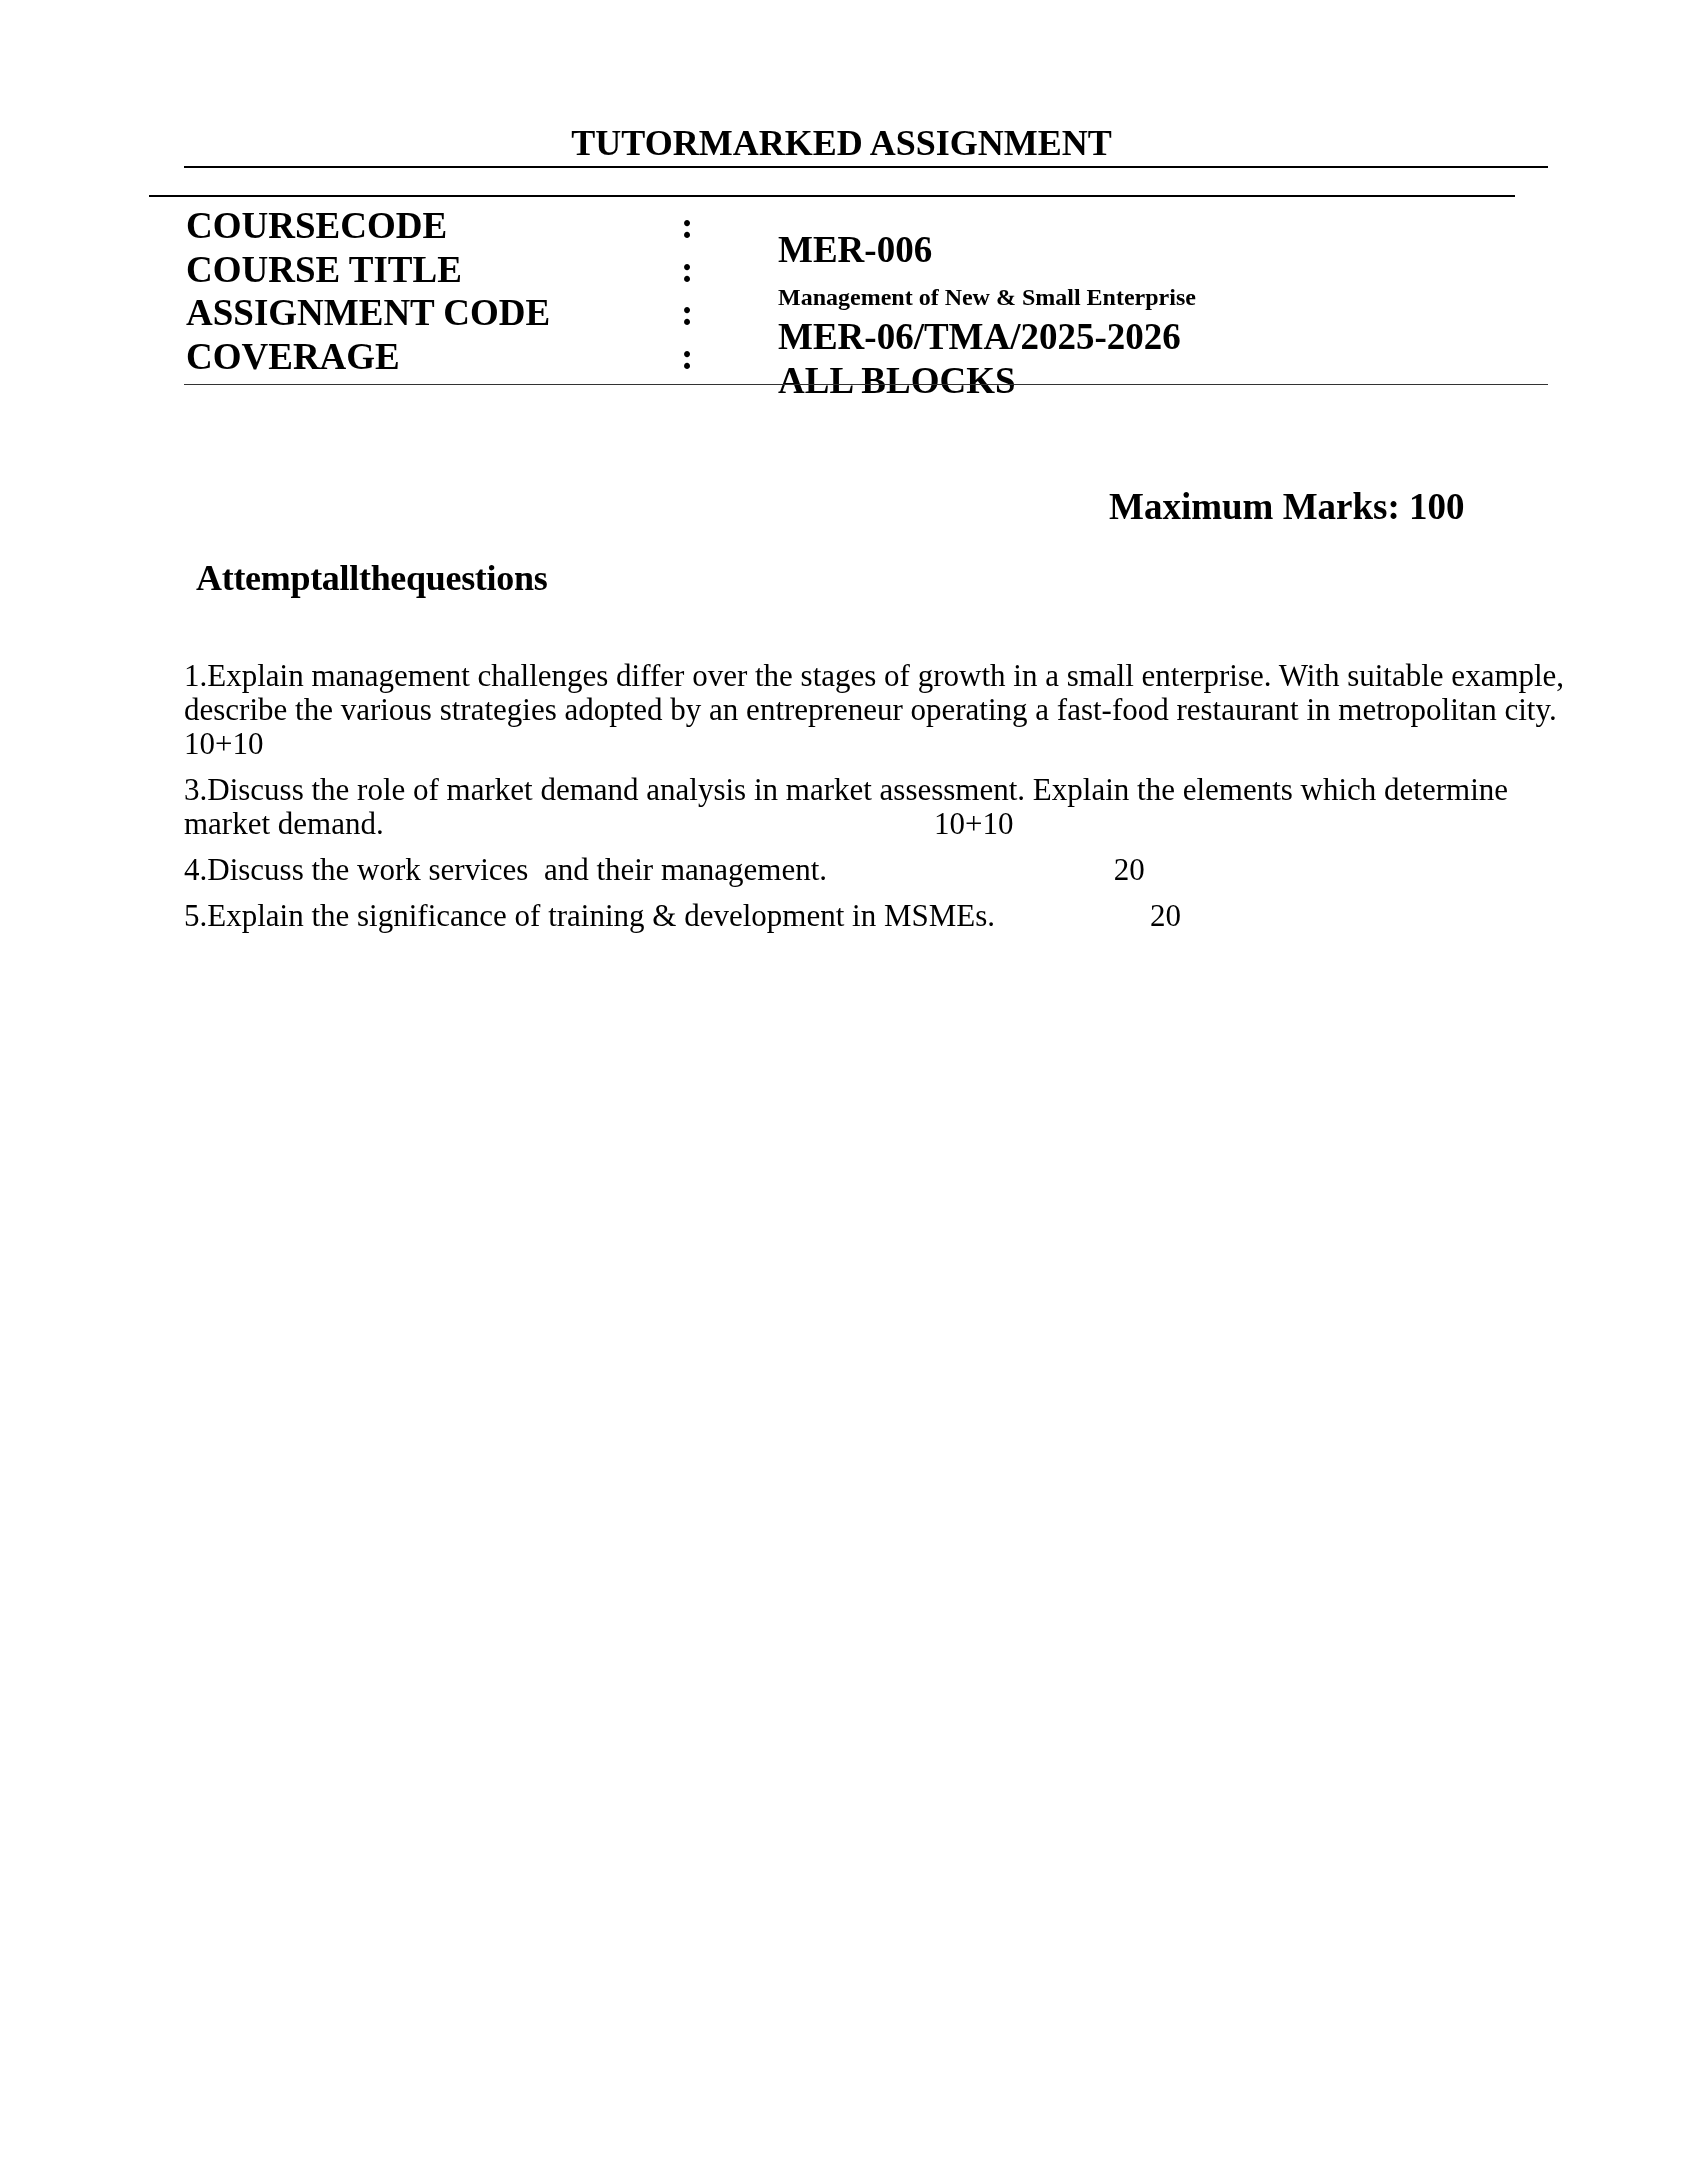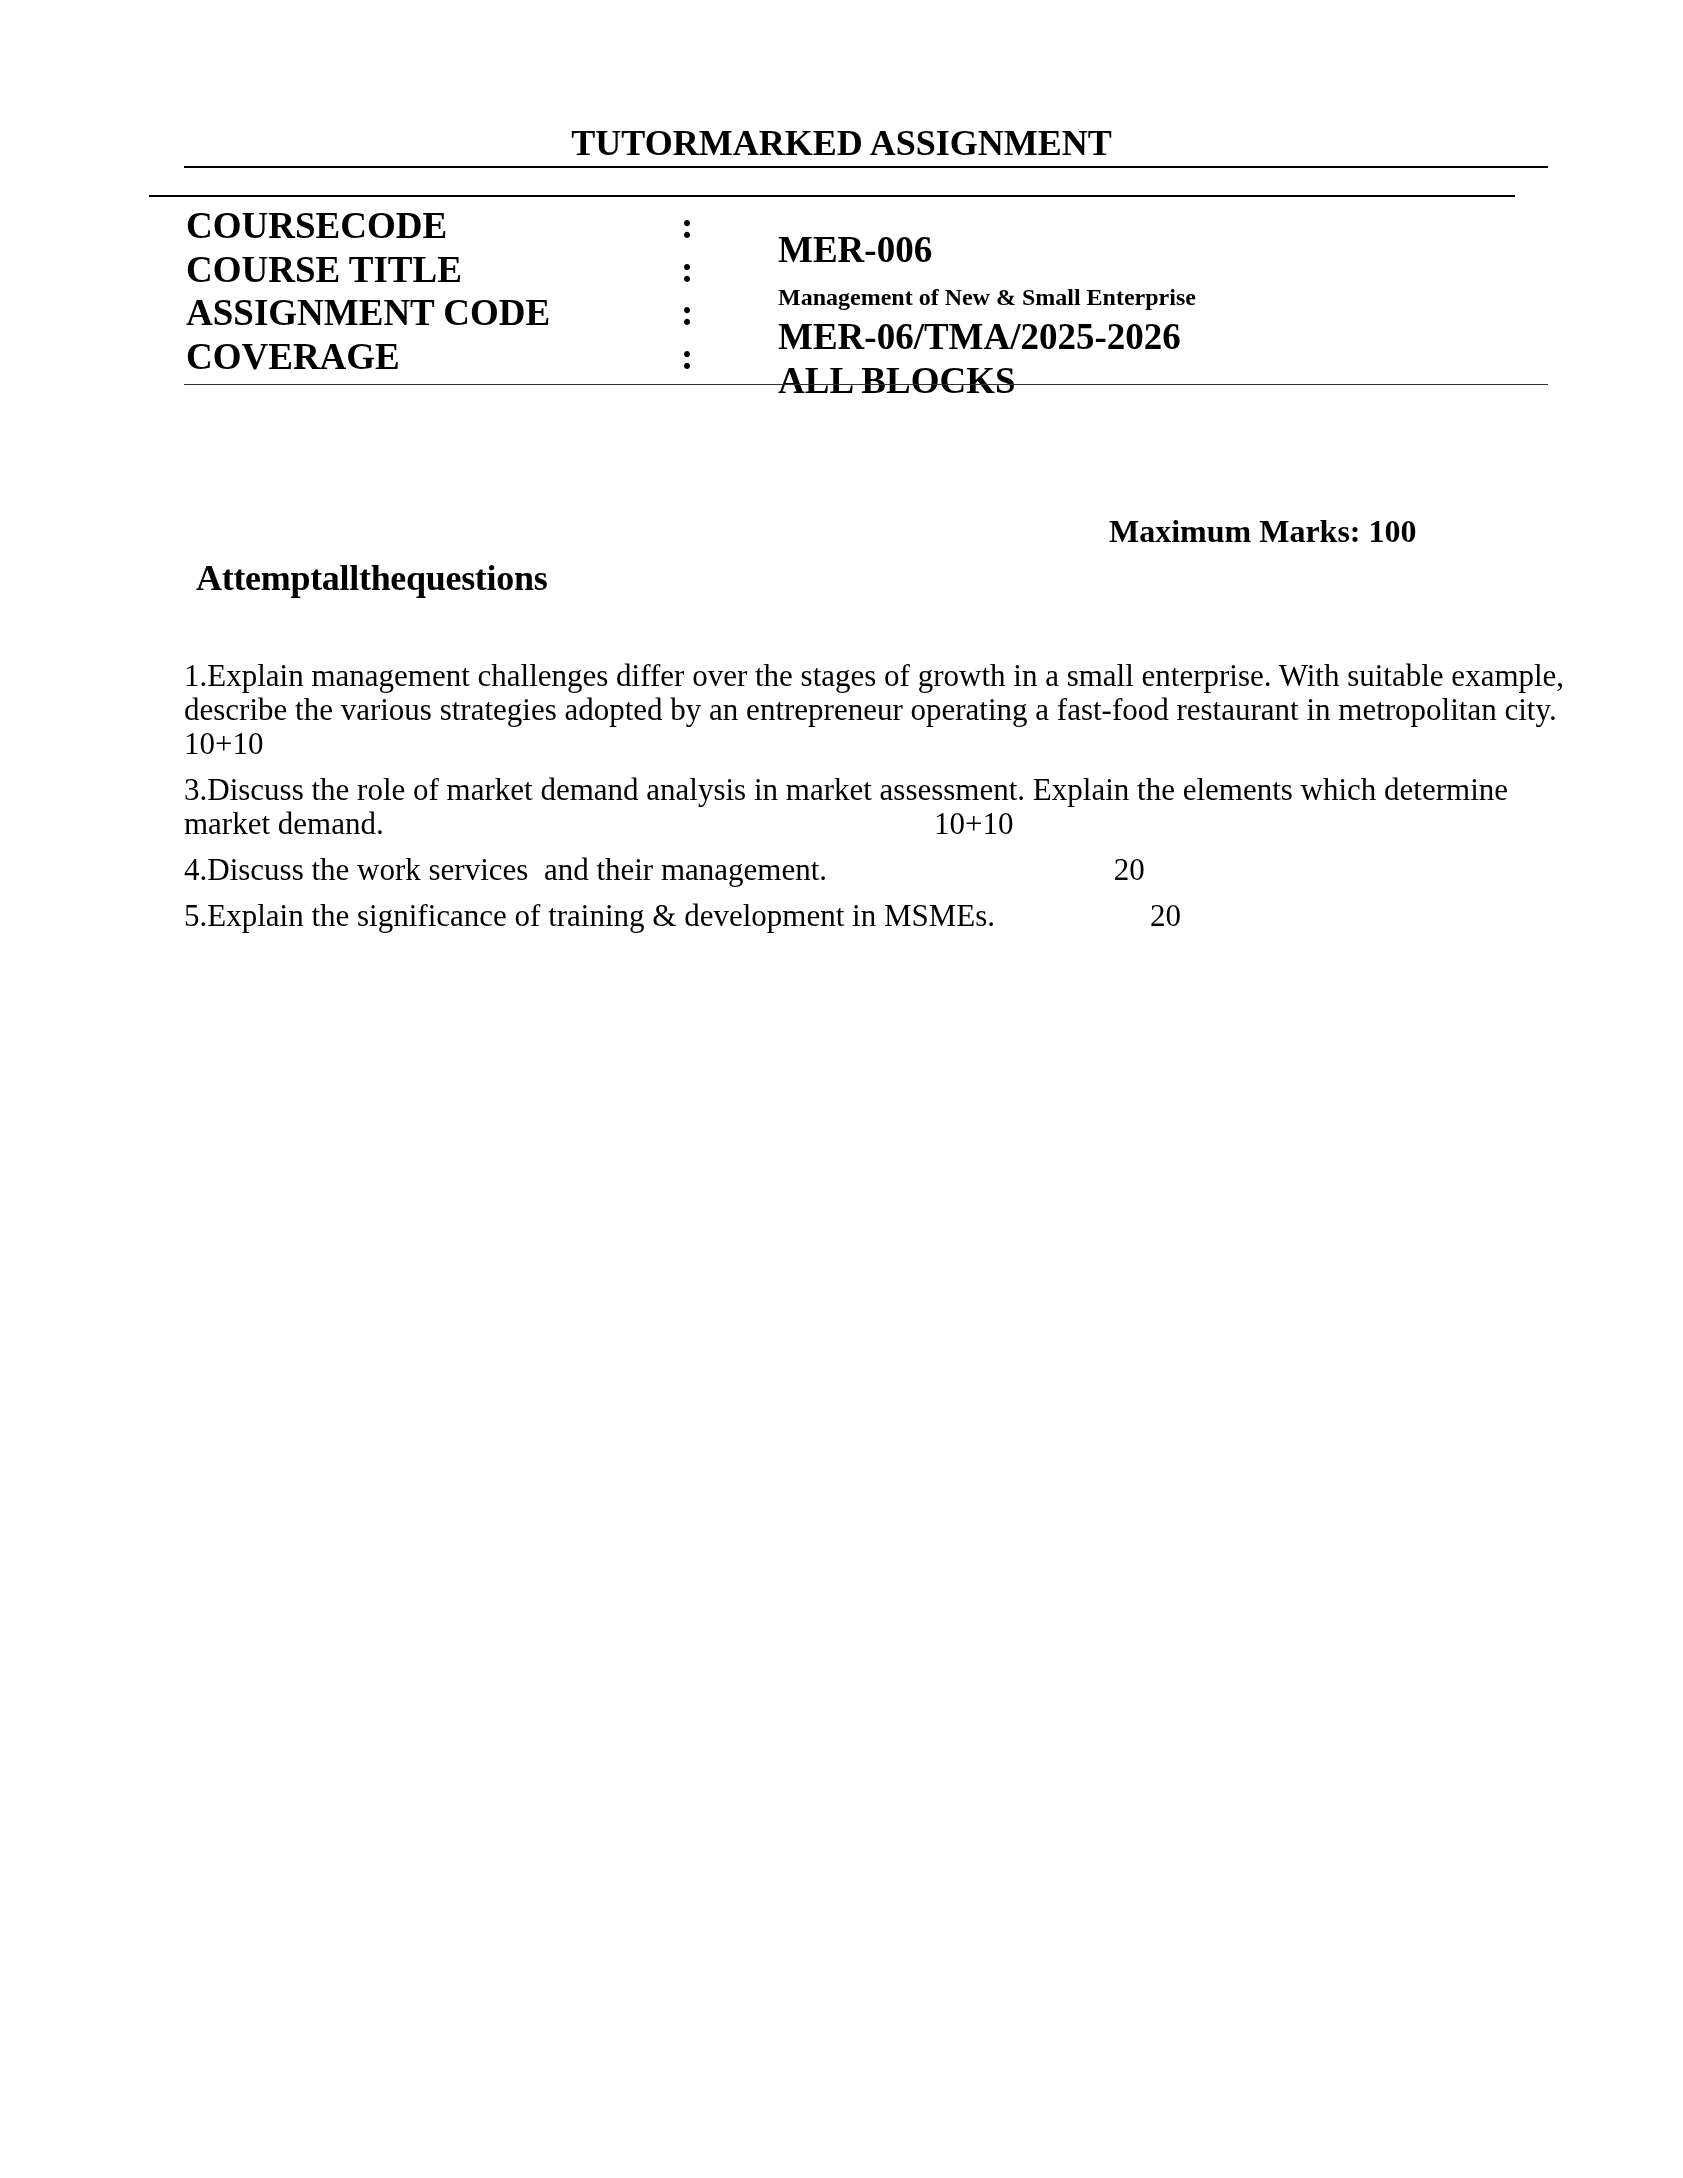--- a/index.html
+++ b/index.html
@@ -8,21 +8,21 @@
   .title { left: 0; width: 1683px; top: 121px; text-align: center; font-size: 36px; font-weight: bold; line-height: 44px; }
   .rule { background: #000; height: 2px; }
   .rule1 { left: 184px; width: 1364px; top: 166px; }
   .rule2 { left: 149px; width: 1366px; top: 195px; }
   .rule3 { left: 184px; width: 1364px; top: 384px; height: 1px; background: #333; }
   .hdr-row { left: 186px; width: 1366px; height: 44px; font-weight: bold; }
   .hdr-label { position: absolute; left: 0; top: 0; font-size: 37px; line-height: 44px; }
   .hdr-colon { position: absolute; left: 495px; top: 0; font-size: 37px; line-height: 44px; }
   .hdr-value { position: absolute; left: 592px; top: 0; font-size: 37px; line-height: 44px; margin-top: 24px; }
   .hdr-value.small { font-size: 24px; top: 3px; }
-  .max-marks { left: 1109px; top: 485px; font-size: 32px; font-weight: bold; line-height: 44px; margin-top: 24px; }
+  .max-marks { left: 1109px; top: 485px; font-size: 37px; font-weight: bold; line-height: 44px; }
   .instruction { left: 196px; top: 556px; font-size: 36px; font-weight: bold; line-height: 44px; letter-spacing: -0.3px; font-family: Liberation Serif, serif; }
   .questions { left: 184px; top: 659px; width: 1386px; font-size: 31px; line-height: 34px; }
   .q { margin: 0 0 12px 0; white-space: pre-wrap; }
   .marks { white-space: pre; }
 </style>
 </head>
 <body>
 
 <div class="abs title">TUTORMARKED ASSIGNMENT</div>
 <div class="abs rule rule1"></div>

